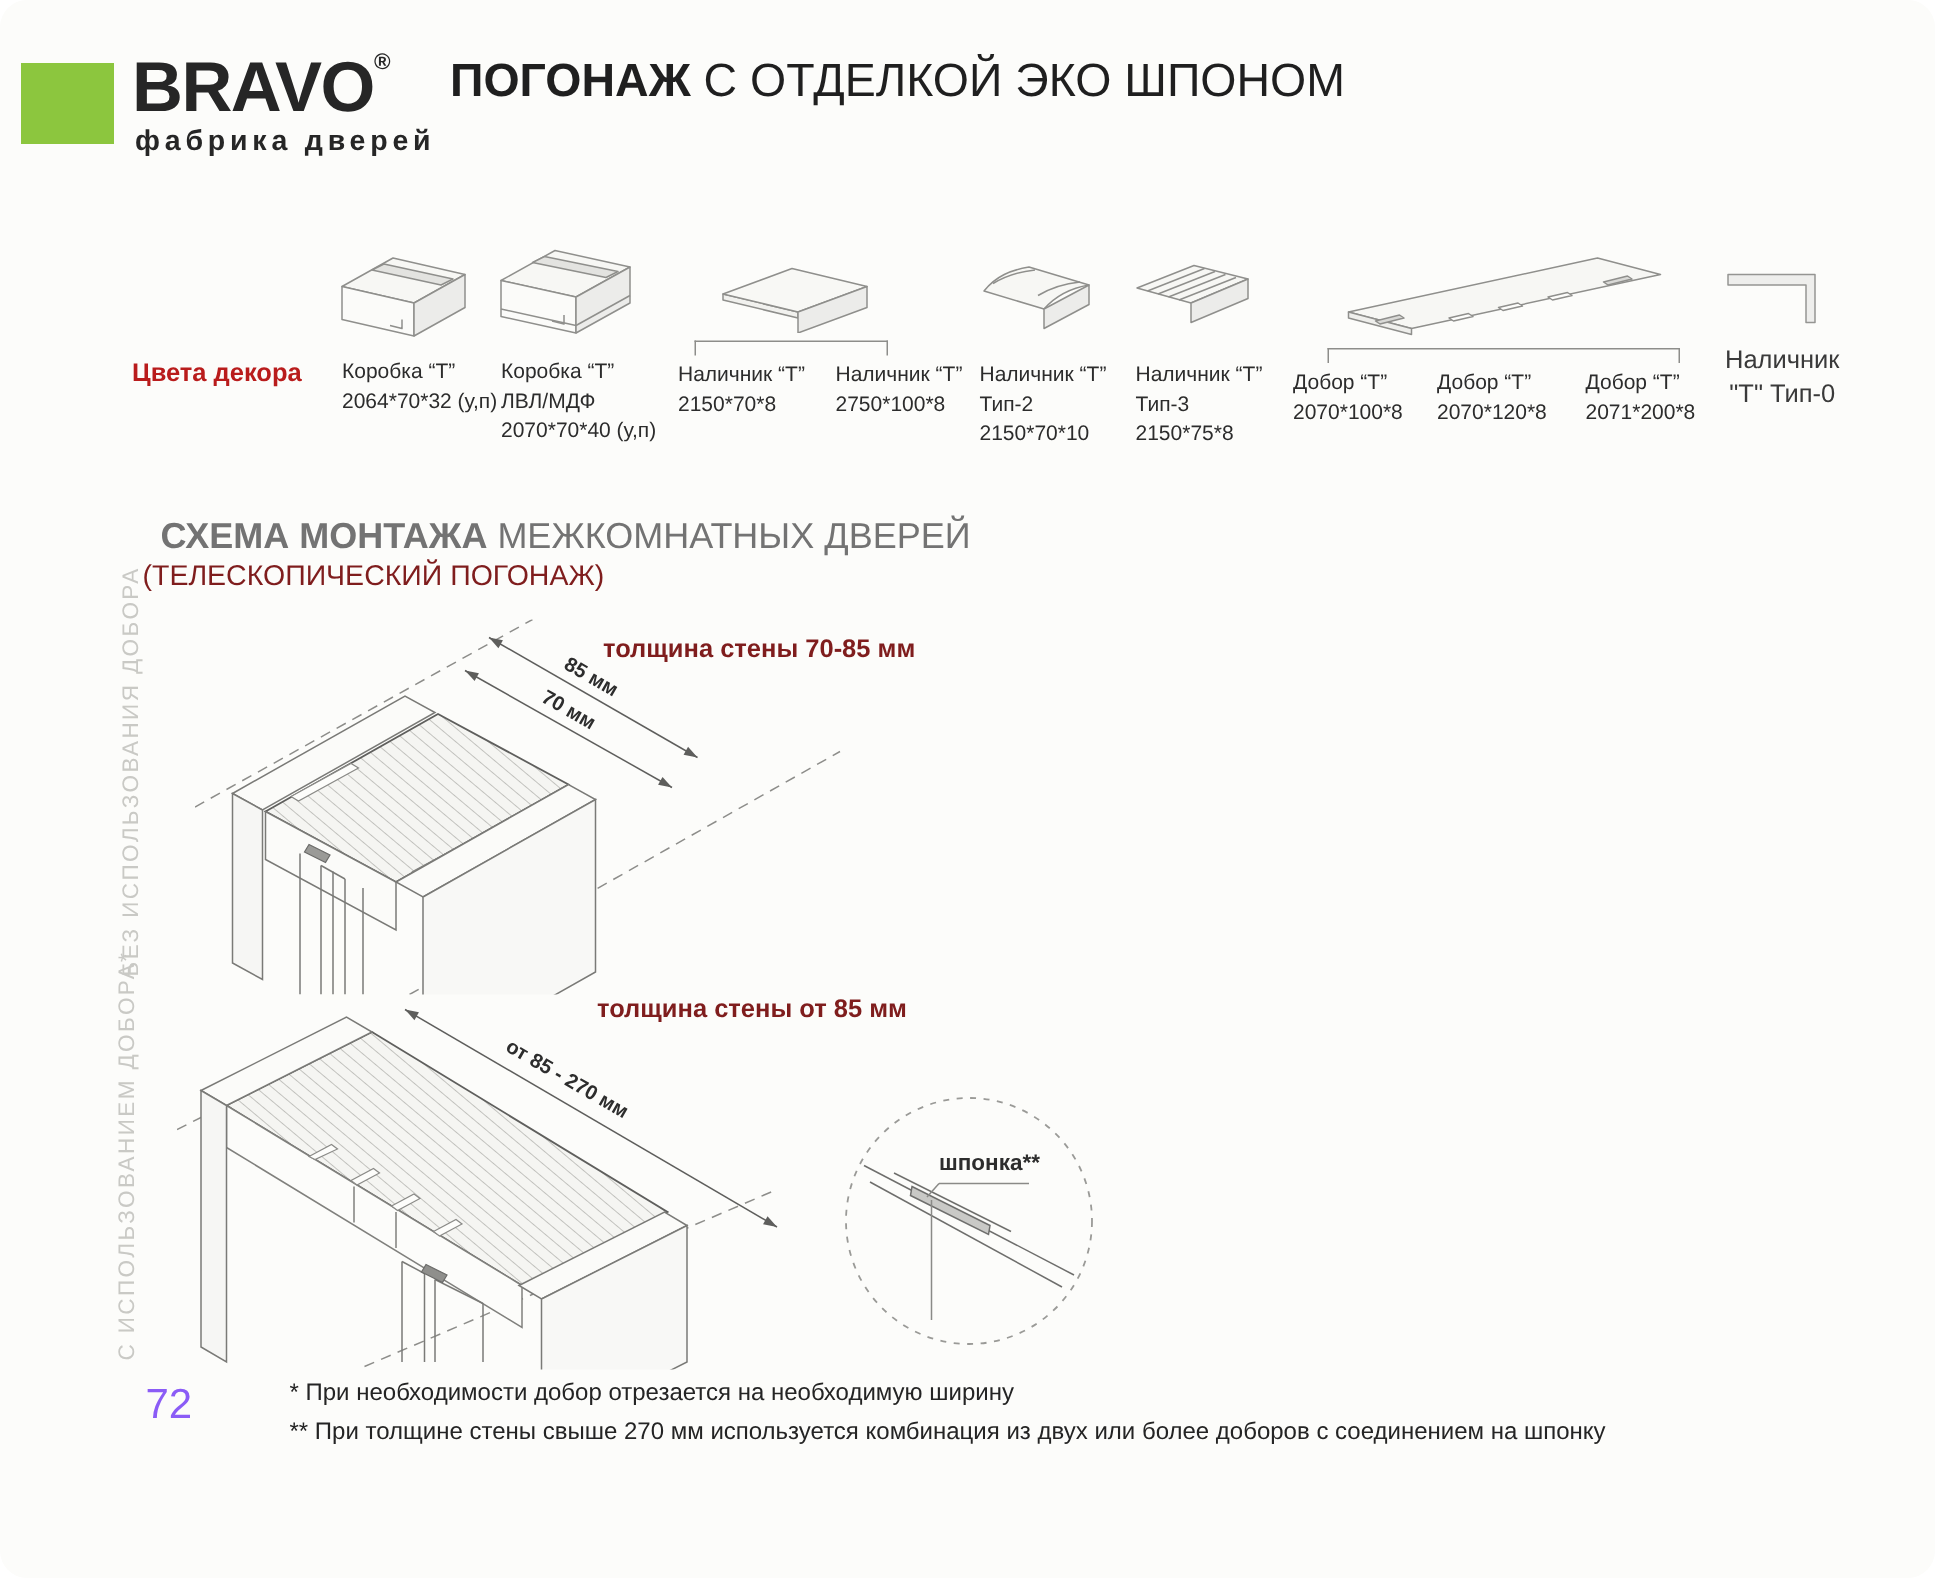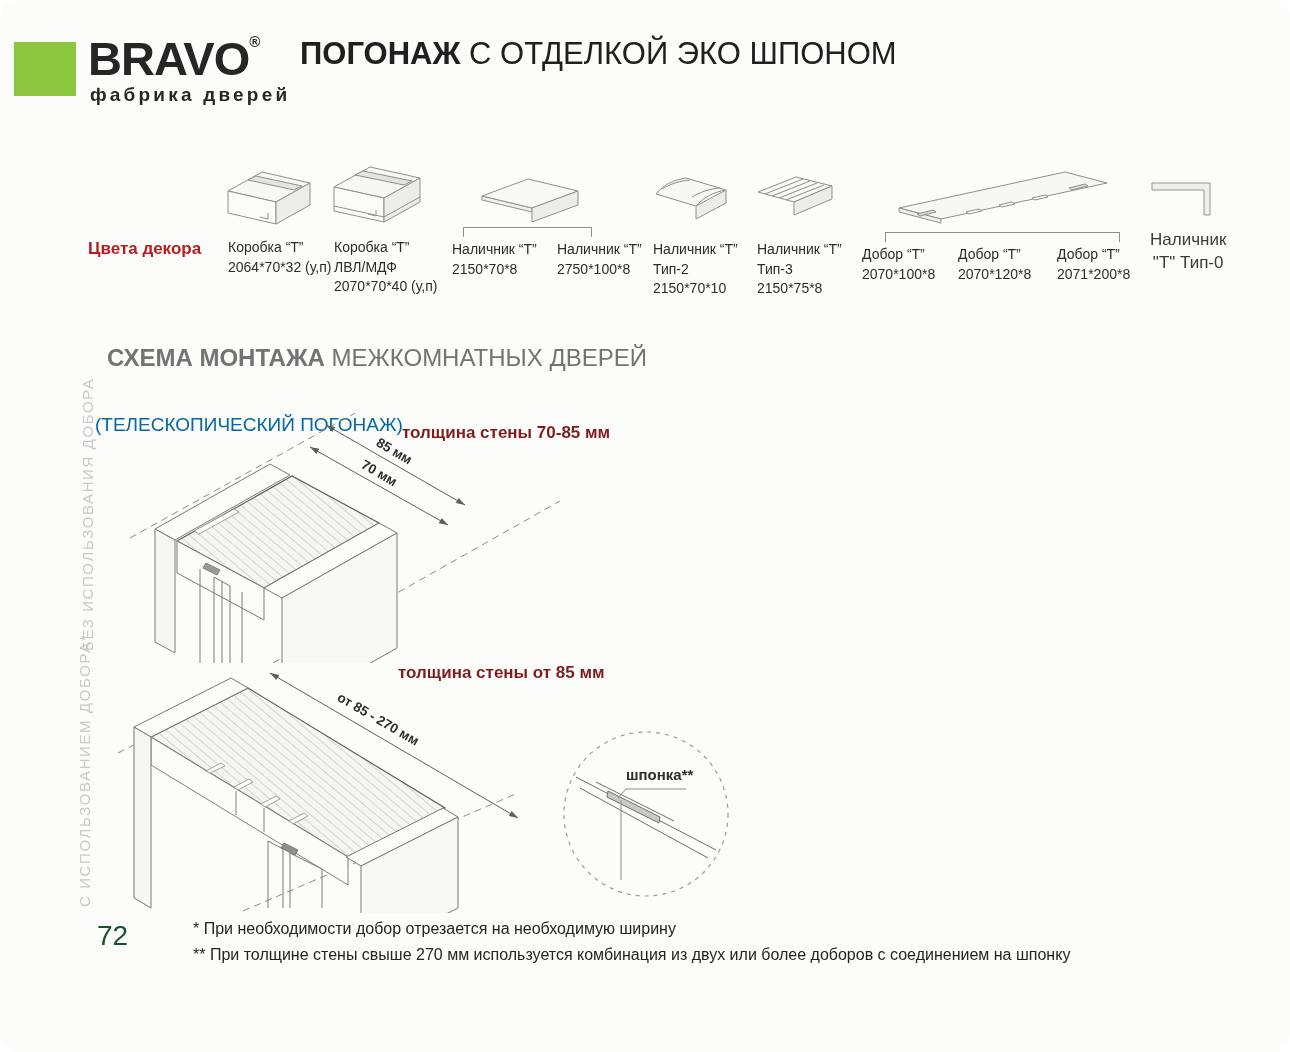--- a/index.html
+++ b/index.html
@@ -20,29 +20,29 @@
   
   .colors-label{position:absolute;left:88px;top:239px;font-size:17px;font-weight:700;color:#b91c1c;}
   .plabel{position:absolute;font-size:14px;line-height:19.5px;font-weight:500;color:#2c2c2c;white-space:nowrap;}
   .plabel.big{font-size:17px;line-height:23px;font-weight:400;color:#3a3a3a;text-align:center;}
   .pdraw{position:absolute;}
   .bracket{position:absolute;height:9px;border-top:1.5px solid #8d8d8a;border-left:1.5px solid #8d8d8a;border-right:1.5px solid #8d8d8a;}
   
   .scheme-heading{position:absolute;left:95px;top:344px;font-size:24px;color:#737373;white-space:nowrap;margin-left:12px;}
   .scheme-heading .b{font-weight:800;}
   .scheme-heading .r{font-weight:400;}
-  .scheme-sub{position:absolute;left:95px;top:374px;font-size:19px;font-weight:400;color:#0369a1;margin-top:40px;}
+  .scheme-sub{position:absolute;left:95px;top:374px;font-size:19px;font-weight:400;color:#7f1d1d;}
   .diag-title{position:absolute;font-size:17px;font-weight:700;color:#7f1d1d;white-space:nowrap;}
   .vlabel{
     position:absolute;white-space:nowrap;color:#c9c9c5;font-size:15px;font-weight:500;letter-spacing:1.6px;
     transform:rotate(-90deg);transform-origin:left bottom;
   }
   .dsvg{position:absolute;}
   
-  .page-number{position:absolute;left:97px;top:920px;font-size:28px;color:#14532d;}
+  .page-number{position:absolute;left:97px;top:920px;font-size:28px;color:#8b5cf6;}
   .footnote{position:absolute;font-size:16px;color:#242424;white-space:nowrap;}
 </style>
 </head>
 <body>
 
 <div class="page">
 
   <div class="logo-green"></div>
   <div class="brand"><span>BRAVO</span><sup>®</sup></div>
   <div class="tagline">фабрика дверей</div>

